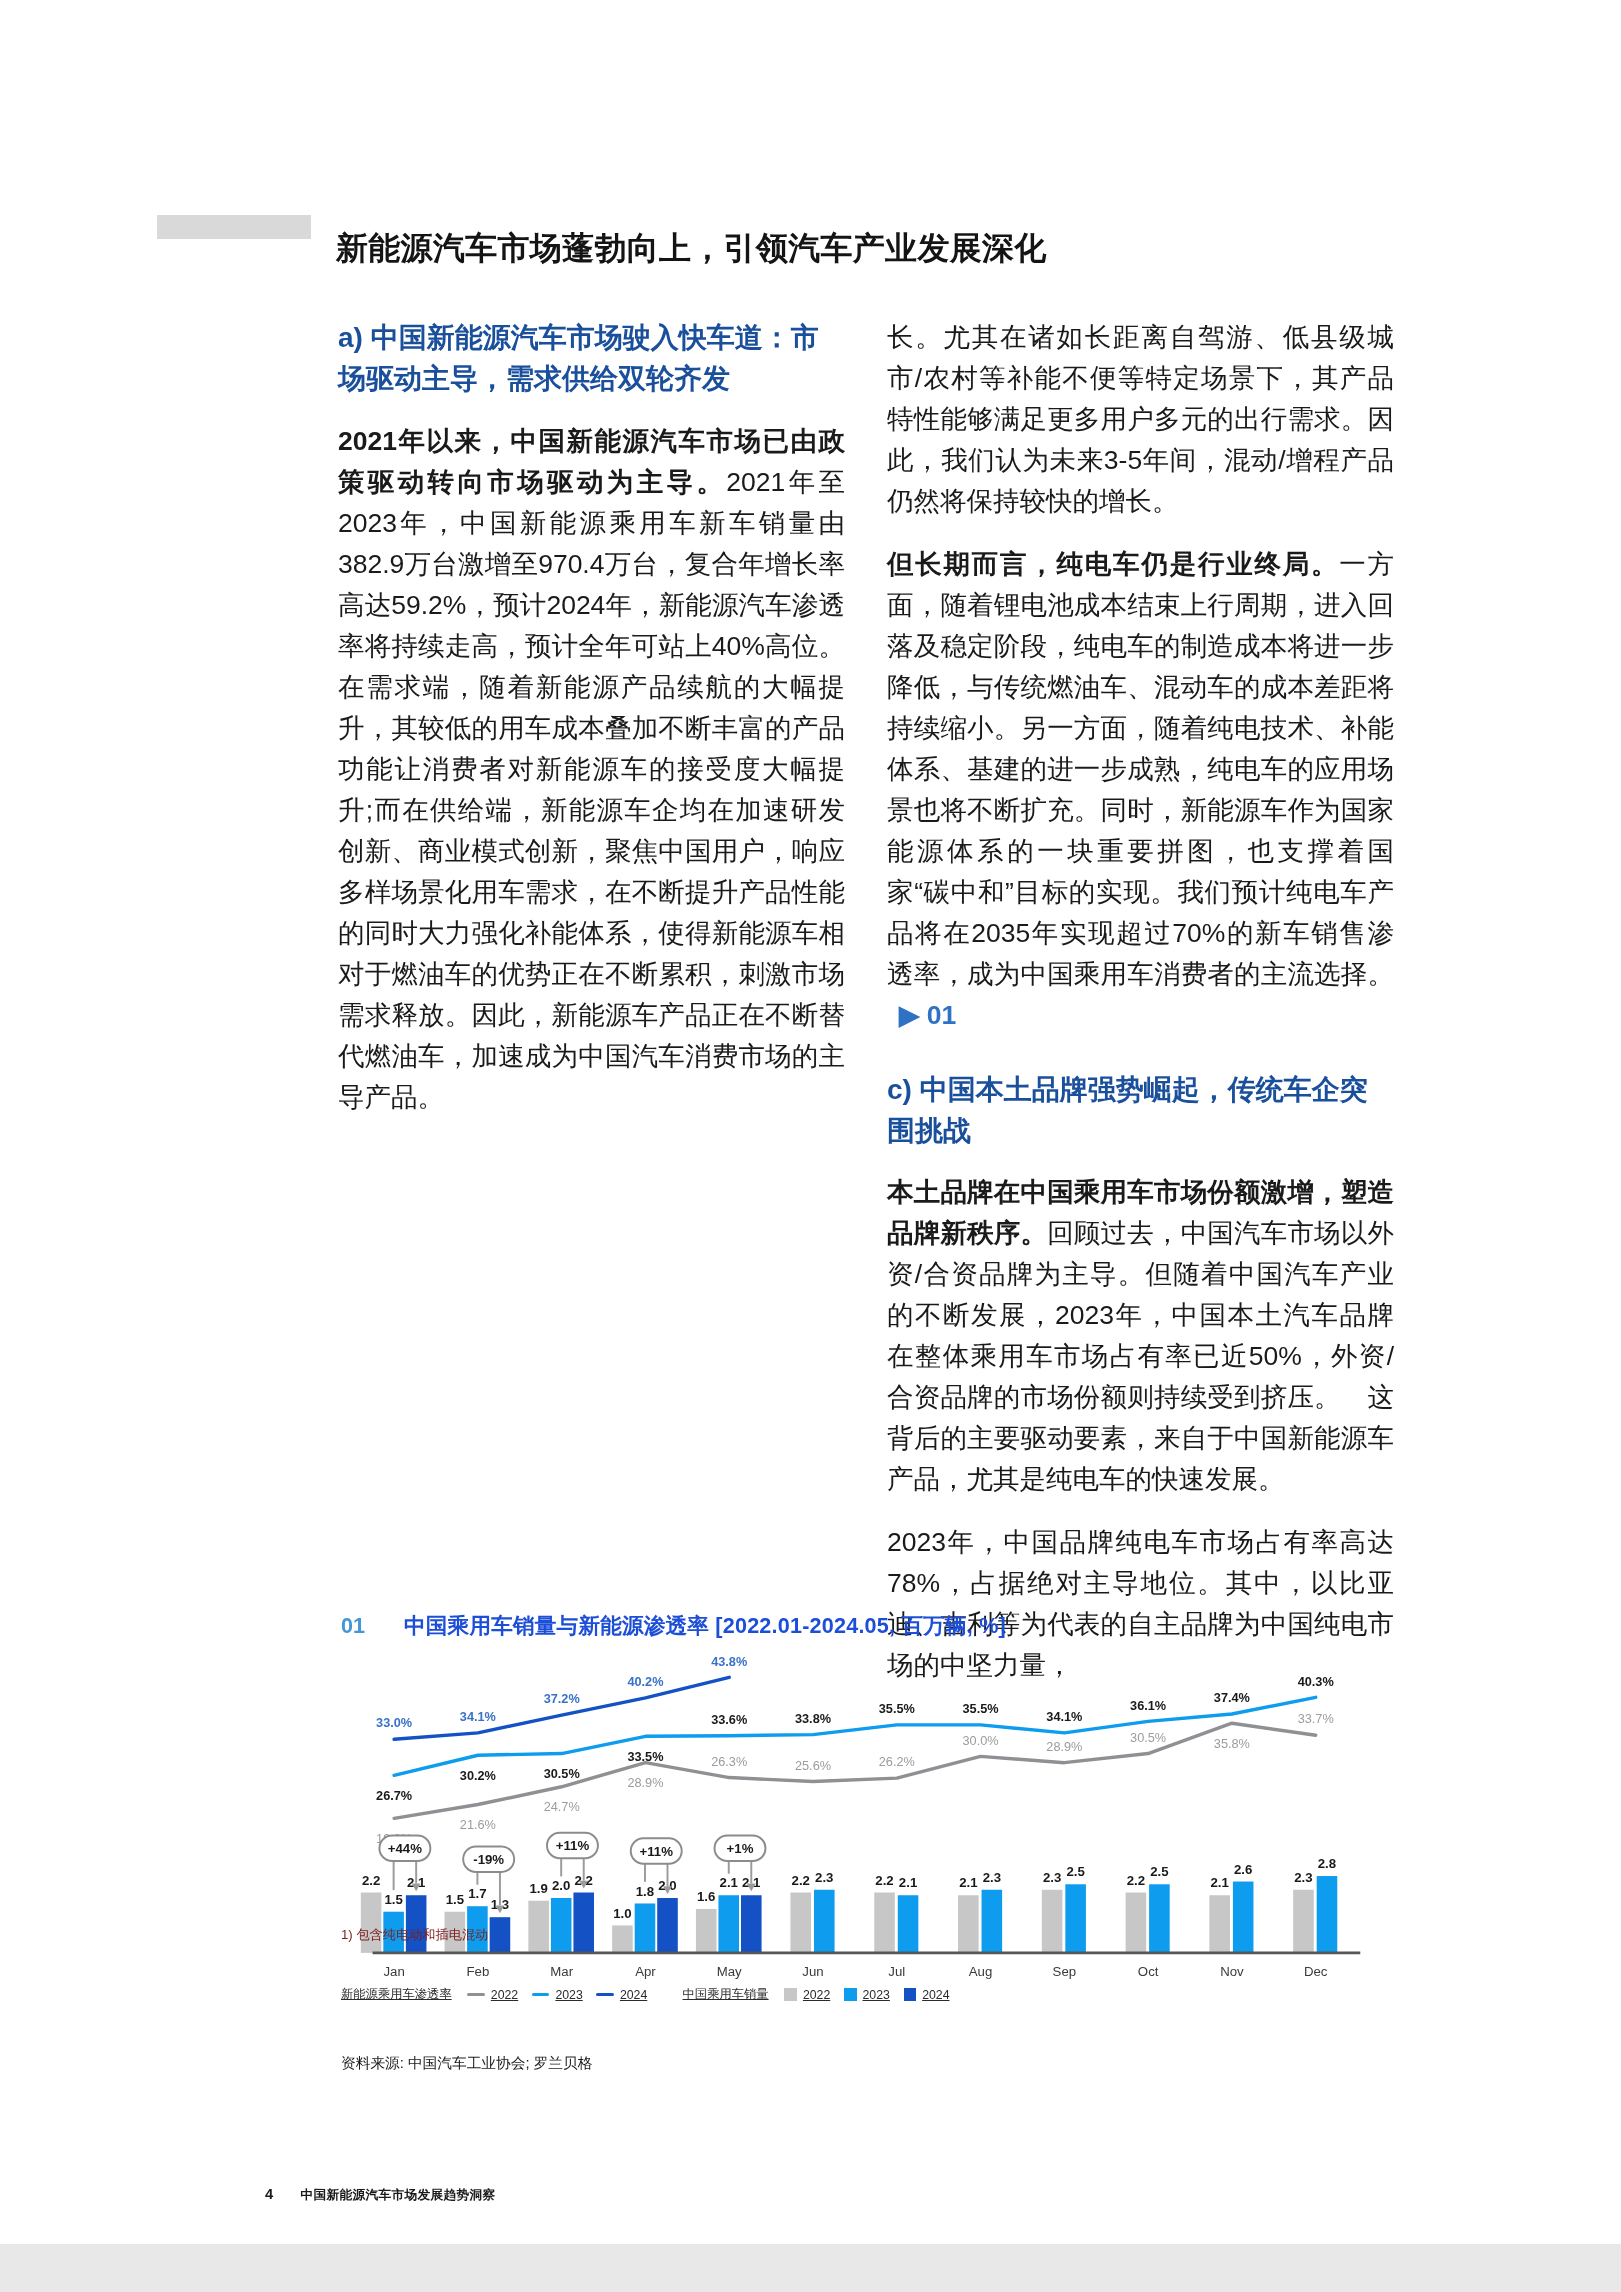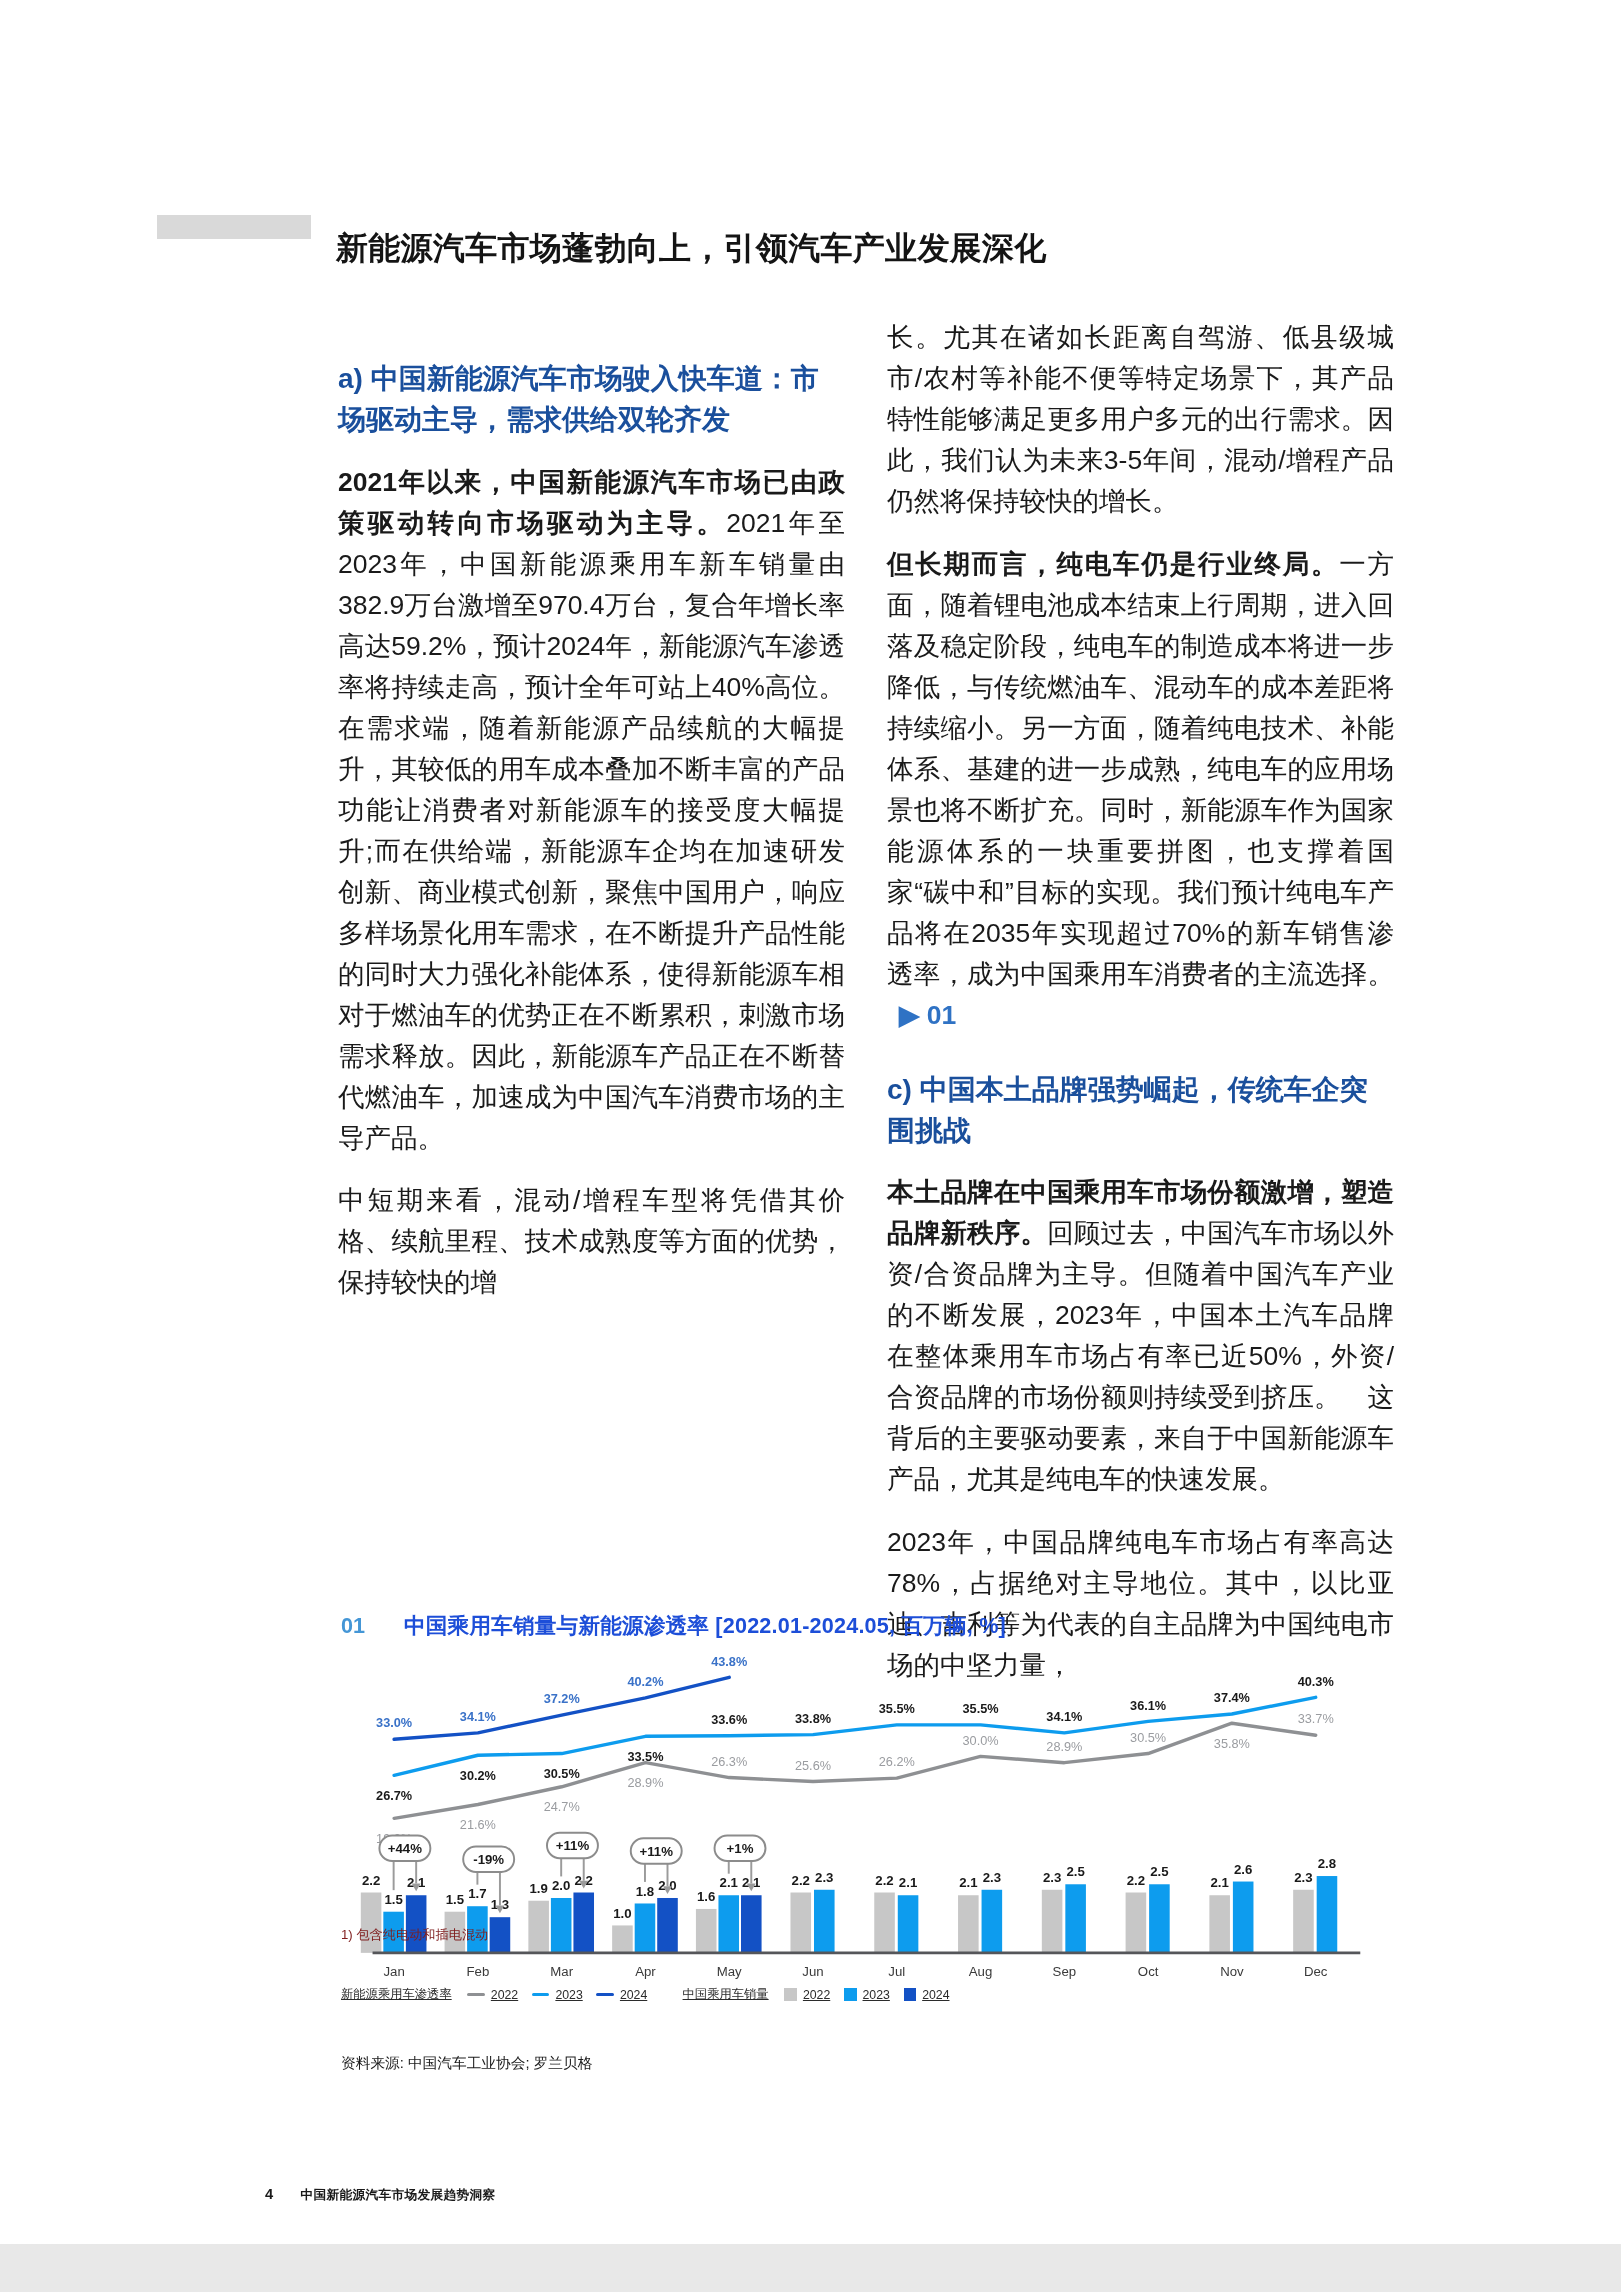--- a/index.html
+++ b/index.html
@@ -5,21 +5,21 @@
   html,body{margin:0;padding:0;background:#e8e8e8;}
   .page{
     position:relative; width:1621px; height:2244px; background:#ffffff;
     font-family:"Liberation Sans", sans-serif; color:#1a1a1a; overflow:hidden;
     margin:0 auto;
   }
   .header-rect{position:absolute; left:157px; top:215px; width:154px; height:23.5px; background:#d9d9d9;}
   .page-title{position:absolute; left:336px; top:206px; font-size:32px; font-weight:700; color:#141414; letter-spacing:0.3px;}
 
   .col{position:absolute; top:317px; width:507px;}
-  .col-left{left:338px;margin-top:41px;}
+  .col-left{left:338px;}
   .col-right{left:887px;}
 
   .section-heading{font-size:28px; font-weight:700; color:#1a4f9c; line-height:41px; margin:33px 0 21.6px 0;}
   .section-heading.first{margin-top:0;}
   .body-p{font-size:26.5px; line-height:41px; color:#1a1a1a; text-align:justify; margin:0 0 21.6px 0;}
   .body-p.tight{margin-bottom:0;}
   .body-p strong{font-weight:700;}
   .refmark{color:#2f72c4; font-weight:700; white-space:nowrap;padding-left:12px;}
 
   .chart-header{position:absolute; left:341px; top:1611px; display:flex; align-items:baseline;}
@@ -47,21 +47,20 @@
 
 <div class="page">
 
   <div class="header-rect"></div>
   <h1 class="page-title">新能源汽车市场蓬勃向上，引领汽车产业发展深化</h1>
 
   <div class="col col-left">
     <h3 class="section-heading first">a) 中国新能源汽车市场驶入快车道：市场驱动主导，需求供给双轮齐发</h3>
     <p class="body-p"><strong>2021年以来，中国新能源汽车市场已由政策驱动转向市场驱动为主导。</strong><span>2021年至2023年，中国新能源乘用车新车销量由382.9万台激增至970.4万台，复合年增长率高达59.2%，预计2024年，新能源汽车渗透率将持续走高，预计全年可站上40%高位。在需求端，随着新能源产品续航的大幅提升，其较低的用车成本叠加不断丰富的产品功能让消费者对新能源车的接受度大幅提升;而在供给端，新能源车企均在加速研发创新、商业模式创新，聚焦中国用户，响应多样场景化用车需求，在不断提升产品性能的同时大力强化补能体系，使得新能源车相对于燃油车的优势正在不断累积，刺激市场需求释放。因此，新能源车产品正在不断替代燃油车，加速成为中国汽车消费市场的主导产品。</span></p>
 
-    <p class="body-p tight">中短期来看，混动/增程车型将凭借其价格、续航里程、技术成熟度等方面的优势，保持较快的增</p>
   </div>
 
   <div class="col col-right">
     <p class="body-p">长。尤其在诸如长距离自驾游、低县级城市/农村等补能不便等特定场景下，其产品特性能够满足更多用户多元的出行需求。因此，我们认为未来3-5年间，混动/增程产品仍然将保持较快的增长。</p>
     <p class="body-p"><strong>但长期而言，纯电车仍是行业终局。</strong><span>一方面，随着锂电池成本结束上行周期，进入回落及稳定阶段，纯电车的制造成本将进一步降低，与传统燃油车、混动车的成本差距将持续缩小。另一方面，随着纯电技术、补能体系、基建的进一步成熟，纯电车的应用场景也将不断扩充。同时，新能源车作为国家能源体系的一块重要拼图，也支撑着国家“碳中和”目标的实现。我们预计纯电车产品将在2035年实现超过70%的新车销售渗透率，成为中国乘用车消费者的主流选择。</span> <span class="refmark">▶ 01</span></p>
 
     <h3 class="section-heading">c) 中国本土品牌强势崛起，传统车企突围挑战</h3>
     <p class="body-p"><strong>本土品牌在中国乘用车市场份额激增，塑造品牌新秩序。</strong><span>回顾过去，中国汽车市场以外资/合资品牌为主导。但随着中国汽车产业的不断发展，2023年，中国本土汽车品牌在整体乘用车市场占有率已近50%，外资/合资品牌的市场份额则持续受到挤压。　这背后的主要驱动要素，来自于中国新能源车产品，尤其是纯电车的快速发展。</span></p>
     <p class="body-p">2023年，中国品牌纯电车市场占有率高达78%，占据绝对主导地位。其中，以比亚迪、吉利等为代表的自主品牌为中国纯电市场的中坚力量，</p>
   </div>

